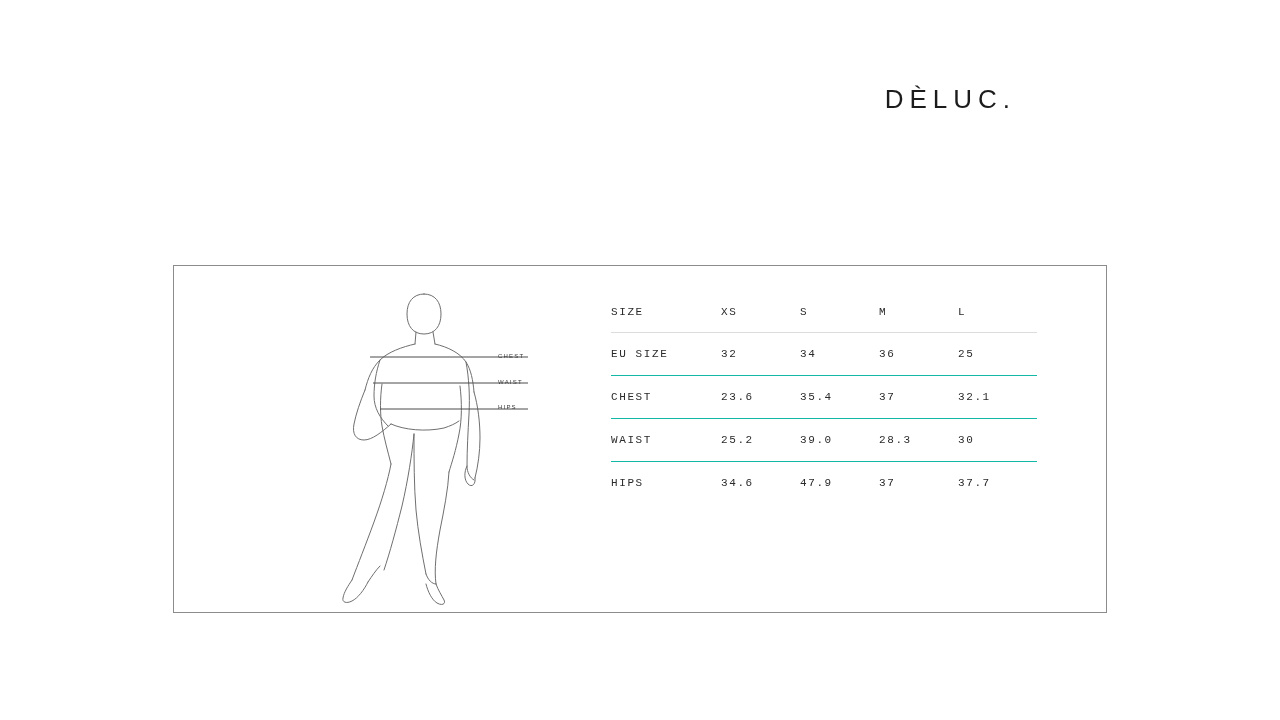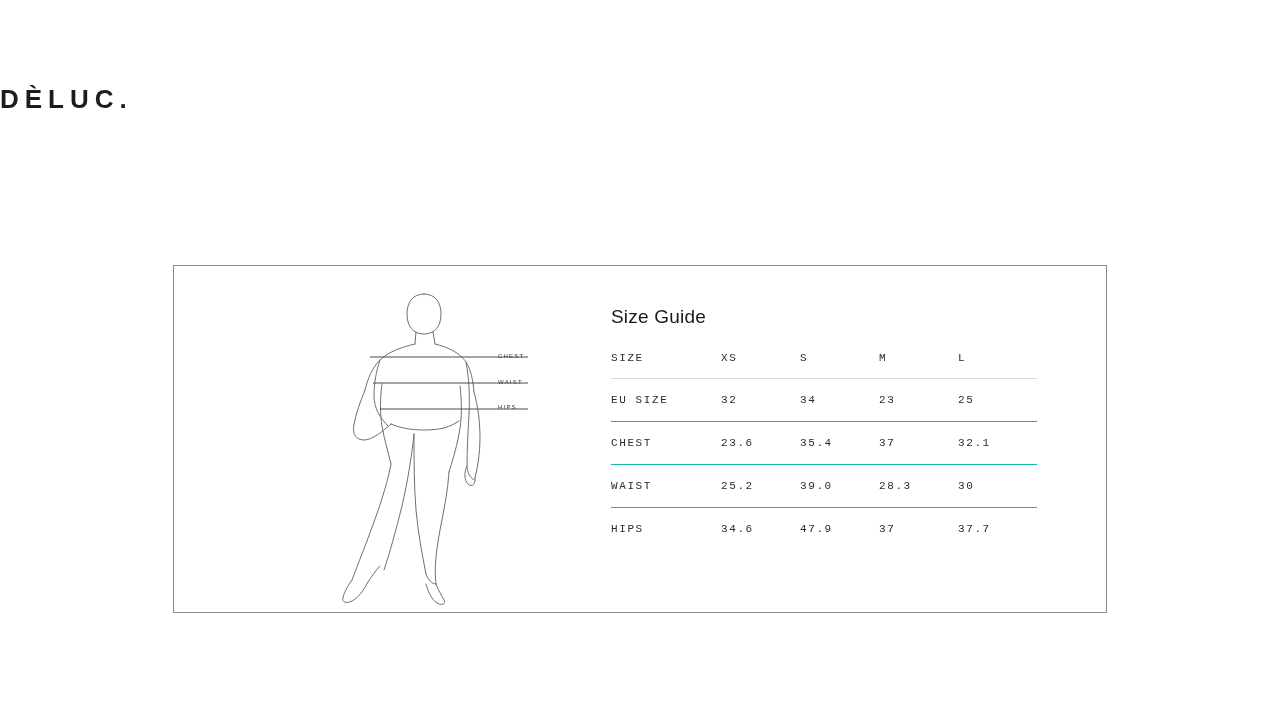--- a/index.html
+++ b/index.html
@@ -15,23 +15,23 @@
     color: #1a1a1a;
     overflow: hidden;
   }
 
   
   .brand {
     position: absolute;
     top: 84px;
     left: 0;
     width: 1016px;
-    text-align: left;
+    text-align: right;
     font-size: 26px;
-    font-weight: 700;
+    font-weight: 400;
     letter-spacing: 6px;
     color: #1c1c1c;
     font-family: "Liberation Sans", sans-serif;
   }
 
   
   .card {
     position: absolute;
     left: 173px;
     top: 265px;
@@ -162,21 +162,20 @@
 
         <line x1="116" y1="135" x2="264" y2="135"></line>
       </g>
     </svg>
     <div class="measure-label lbl-chest">CHEST</div>
     <div class="measure-label lbl-waist">WAIST</div>
     <div class="measure-label lbl-hips">HIPS</div>
   </div>
 
   <div class="table-panel">
-    <div class="table-title">Size Guide</div>
     <table class="size-table">
       <colgroup>
         <col class="c-label">
           <col class="c-val">
           <col class="c-val">
           <col class="c-val">
           <col class="c-val">
       </colgroup>
       <thead>
         <tr>
@@ -185,21 +184,21 @@
           <th>S</th>
           <th>M</th>
           <th>L</th>
         </tr>
       </thead>
       <tbody>
         <tr>
           <td class="row-label">EU SIZE</td>
           <td>32</td>
           <td>34</td>
-          <td>23</td>
+          <td>36</td>
           <td>25</td>
         </tr>
         <tr>
           <td class="row-label">CHEST</td>
           <td>23.6</td>
           <td>35.4</td>
           <td>37</td>
           <td>32.1</td>
         </tr>
         <tr>

